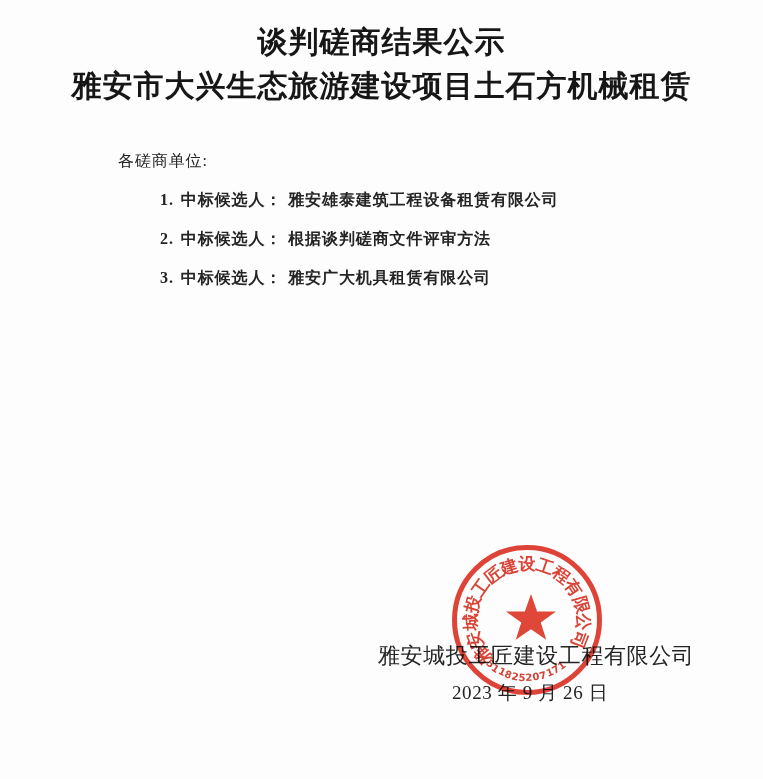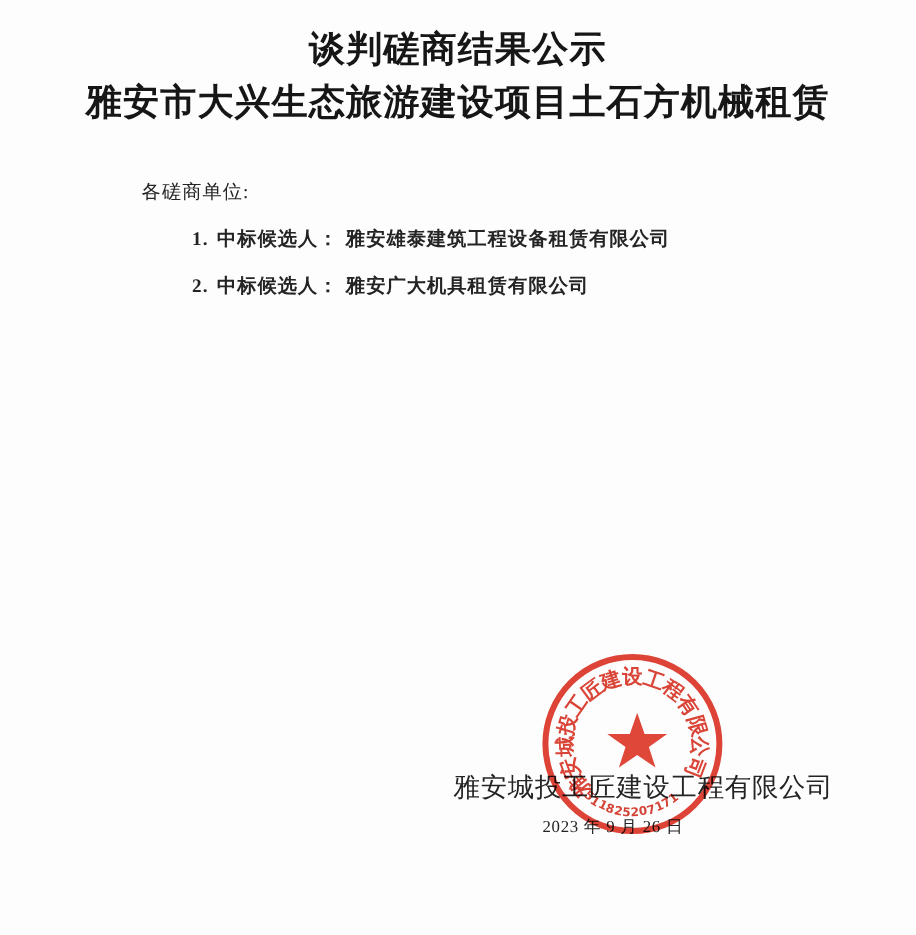--- a/index.html
+++ b/index.html
@@ -54,21 +54,21 @@
     top: 641px;
     font-size: 22px;
     letter-spacing: 0.6px;
     color: #242424;
     white-space: nowrap;
   }
   .sign-date {
     position: absolute;
     left: 452px;
     top: 680px;
-    font-size: 14px;
+    font-size: 19px;
     letter-spacing: 0.6px;
     color: #242424;
     white-space: nowrap;
   }
   
   .seal {
     position: absolute;
     left: 0; top: 0;
     width: 763px; height: 779px;
     pointer-events: none;
@@ -120,22 +120,23 @@
   <div class="doc-title">
     <div>谈判磋商结果公示</div>
     <div>雅安市大兴生态旅游建设项目土石方机械租赁</div>
   </div>
 
   <div class="doc-body">
     <p class="para">各磋商单位:</p>
 
     <p class="candidate"><span class="no">1.</span><span class="lbl">中标候选人：</span><span class="cmp">雅安雄泰建筑工程设备租赁有限公司</span></p>
 
-    <p class="candidate"><span class="no">2.</span><span class="lbl">中标候选人：</span><span class="cmp">雅安广大机具租赁有限公司</span></p>
+    <p class="candidate"><span class="no">2.</span><span class="lbl">中标候选人：</span><span class="cmp">根据谈判磋商文件评审方法</span></p>
 
+    <p class="candidate"><span class="no">3.</span><span class="lbl">中标候选人：</span><span class="cmp">雅安广大机具租赁有限公司</span></p>
 
   </div>
 
   <div class="sign-company">雅安城投工匠建设工程有限公司</div>
   <div class="sign-date">2023 年 9 月 26 日</div>
 
   <div class="seal">
     <div class="seal-ring"></div>
     <div class="seal-star"></div>
     <div id="seal-company-arc">

